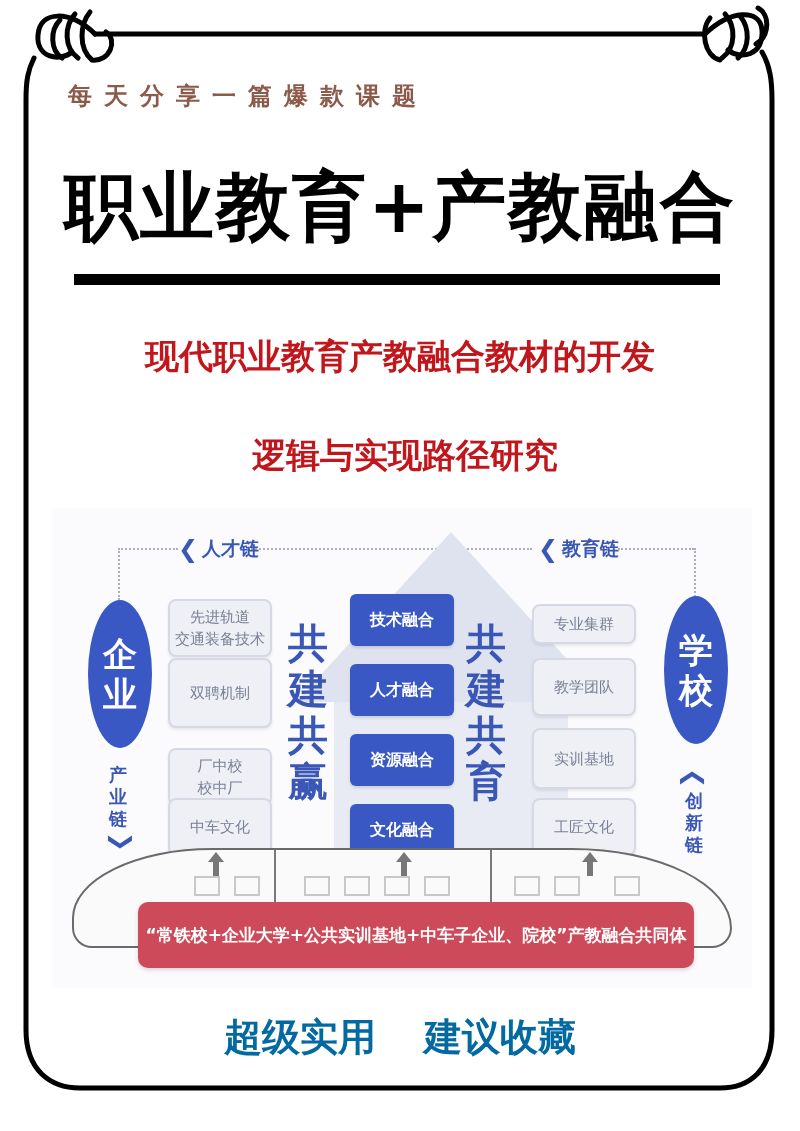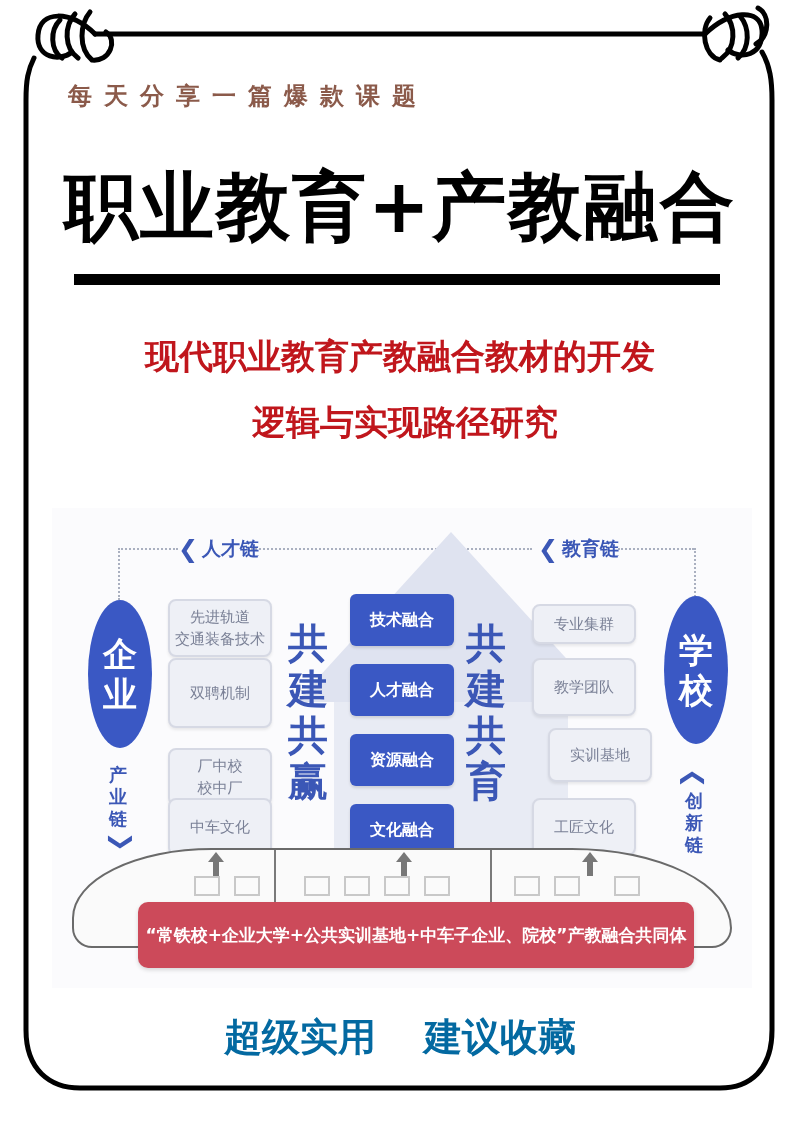--- a/index.html
+++ b/index.html
@@ -15,21 +15,21 @@
   .main-title {
     position: absolute; left: 0; width: 800px; top: 162px; text-align: center;
     font-size: 74px; font-weight: bold; color: #000; letter-spacing: 2px; line-height: 88px;
   }
   .title-rule { position: absolute; left: 74px; top: 274px; width: 646px; height: 11px; background: #000; }
   .subtitle {
     position: absolute; left: 0; width: 800px; text-align: center;
     font-size: 34px; font-weight: bold; color: #c0161c; line-height: 44px;
   }
   .subtitle.l1 { top: 334px; }
-  .subtitle.l2 { top: 400px; padding-left: 10px; }
+  .subtitle.l2 { top: 433px; padding-left: 10px; }
 
   .diagram { position: absolute; left: 52px; top: 508px; width: 700px; height: 480px; background: #fbfbfd; }
 
   .chain-label { position: absolute; font-size: 19px; font-weight: bold; color: #3b57b6; display: flex; align-items: center; gap: 4px; }
   .chev { font-size: 24px; color: #3b57b6; font-weight: bold; line-height: 1; }
 
   .dot-line { position: absolute; border-top: 2px dotted #aab0c0; }
   .dot-vline { position: absolute; border-left: 2px dotted #aab0c0; }
 
   .ellipse {
@@ -185,21 +185,21 @@
     <span>共</span>
     <span>育</span>
   </div>
 
   <div class="side-box" style="left:480px; top:96px; height:40px;">
     <span>专业集群</span>
   </div>
   <div class="side-box" style="left:480px; top:150px; height:58px;">
     <span>教学团队</span>
   </div>
-  <div class="side-box" style="left:480px; top:220px; height:54px;margin-left:16px;">
+  <div class="side-box" style="left:480px; top:220px; height:61px;">
     <span>实训基地</span>
   </div>
   <div class="side-box" style="left:480px; top:290px; height:58px;">
     <span>工匠文化</span>
   </div>
 
   <div class="train">
     <div class="train-sep" style="left:200px;"></div>
     <div class="train-sep" style="left:416px;"></div>
     <div class="train-win" style="left:120px;"></div>

